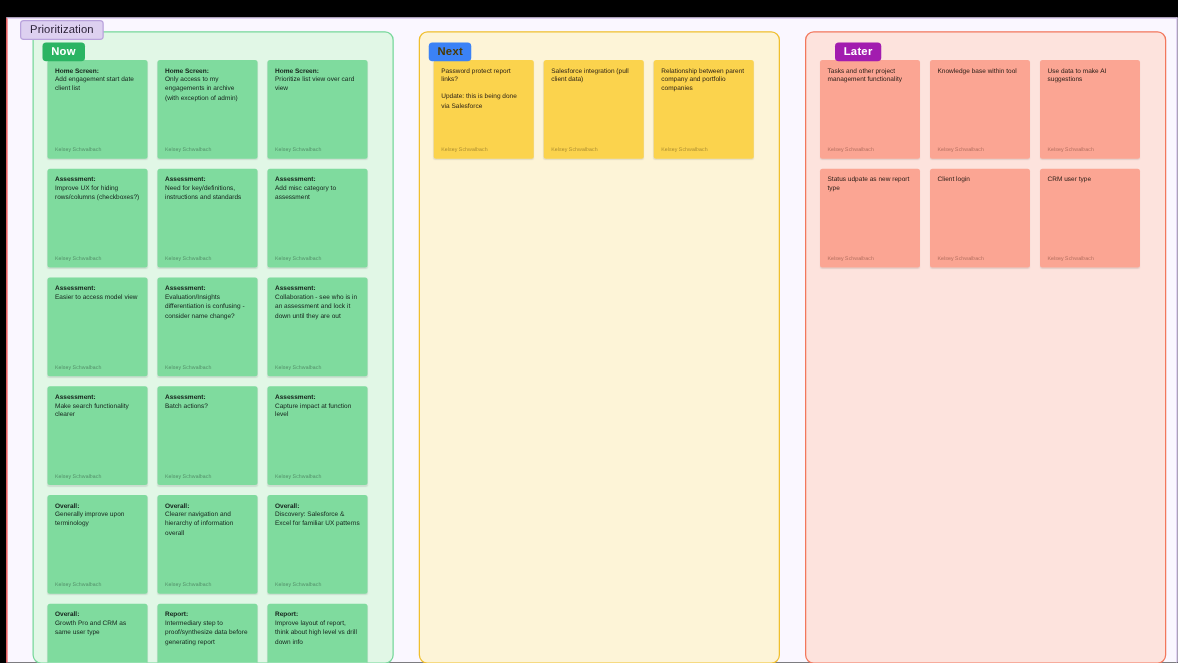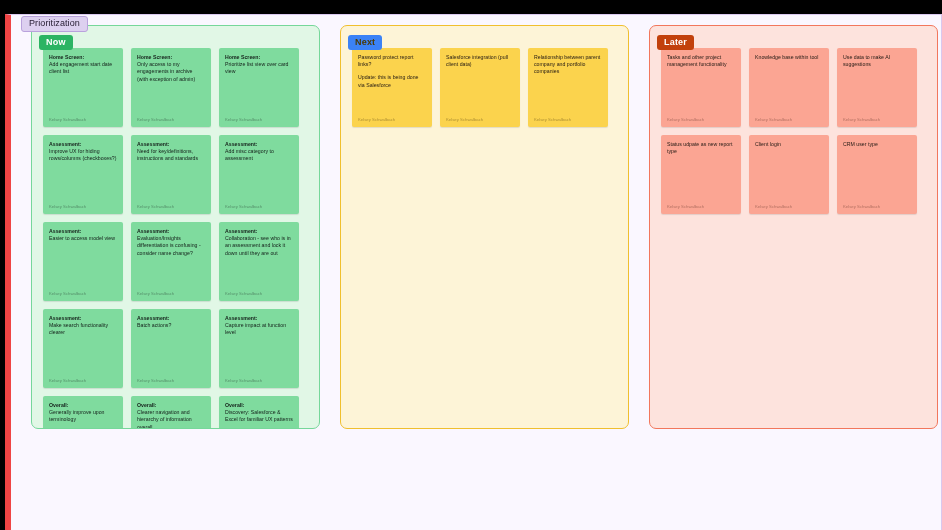--- a/index.html
+++ b/index.html
@@ -23,21 +23,21 @@
 
   
   #board-surface {
     position: absolute;
     left: 5px;
     top: 14px;
     width: 937px;
     height: 516px;
     background: #faf7ff;
     border-top: 1px solid #d9c8ef;
-    border-left: 6px solid #ef4444;
+    border-left: 1px solid #ef4444;
     border-right: 1px solid #d9c8ef;
   }
 
   
   #board-title-chip {
     position: absolute;
     left: 10px;
     top: 1px;
     background: #ddd0f0;
     border: 1px solid #b9a2dc;
@@ -61,21 +61,21 @@
     padding: 10px 11px 0 20px;
     display: flex;
     gap: 20px;
     align-items: flex-start;
   }
 
   .column {
     position: relative;
     flex: 0 0 auto;
     width: 289px;
-    height: 404px;
+    height: 506px;
     border-radius: 7px;
     border-width: 1px;
     border-style: solid;
     overflow: hidden;
   }
 
   .column.now   { background: #e1f7e6; border-color: #76d79a; }
   .column.next  { background: #fdf4d7; border-color: #f0bf2e; }
   .column.later { background: #fde3dd; border-color: #f2775c; }
 
@@ -93,21 +93,21 @@
     font-size: 9px;
     line-height: 10px;
     font-weight: 700;
     color: #ffffff;
     letter-spacing: 0.2px;
     white-space: nowrap;
   }
 
   .column.now   .column-chip { background: #2bb463; }
   .column.next  .column-chip { background: #3b82f6; color: #4a3a04; }
-  .column.later .column-chip { background: #c2410c; }
+  .column.later .column-chip { background: #a21caf; margin-left: 16px; }
 
   
   .card-grid {
     position: absolute;
     left: 0;
     top: 22px;
     width: 289px;
     height: 484px;
     padding: 0 10px 0 11px;
     display: flex;

